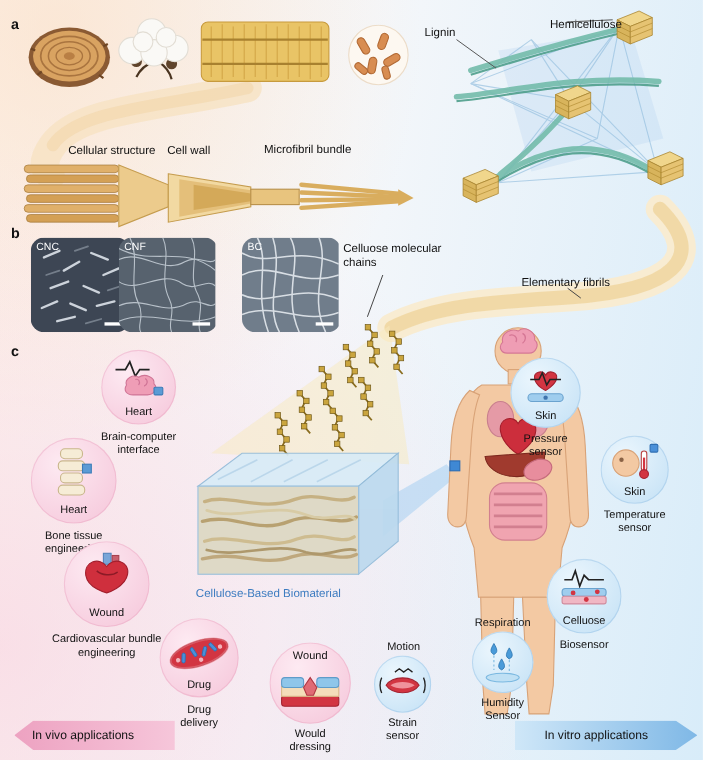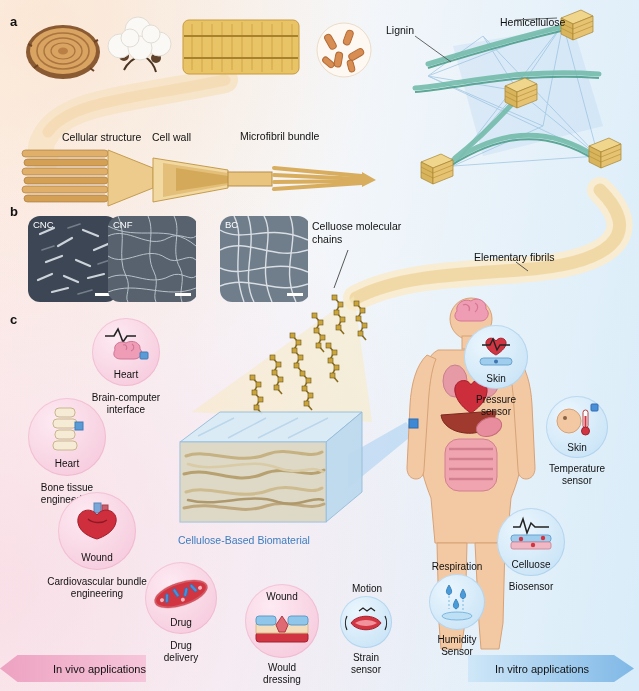--- a/index.html
+++ b/index.html
@@ -18,21 +18,21 @@
          box-shadow:inset 0 0 0 1px rgba(228,148,180,.35);}
   .bluec{background:radial-gradient(circle at 35% 30%, #ebf6fd, #c2e0f5);
          box-shadow:inset 0 0 0 1px rgba(138,185,226,.4);}
   .cname{position:absolute;left:0;width:100%;text-align:center;font-size:10px;}
   .capp{position:absolute;text-align:center;font-size:10px;line-height:1.18;}
   .cicon{position:absolute;left:50%;transform:translateX(-50%);}
   .sem{position:absolute;width:90px;height:86px;border-radius:12px;overflow:hidden;}
   .sem .tag{position:absolute;top:3px;left:5px;color:#fff;font-size:9.5px;}
   .sem .bar{position:absolute;right:7px;bottom:6px;width:16px;height:3px;background:#fff;}
   .banner{position:absolute;top:655px;height:27px;display:flex;align-items:center;font-size:11px;}
-  .banner-pink{left:0;width:146px;justify-content:flex-end;padding-left:16px;box-sizing:border-box;
+  .banner-pink{left:13px;width:146px;justify-content:flex-start;padding-left:16px;box-sizing:border-box;
     background:linear-gradient(90deg,#eda2c1,#f6c6da);
     clip-path:polygon(0 50%, 12% 0, 100% 0, 100% 100%, 12% 100%);}
   .banner-blue{left:468px;width:166px;justify-content:center;padding-right:18px;box-sizing:border-box;
     background:linear-gradient(90deg,#cfe7f8,#7fb8e6);
     clip-path:polygon(0 0, 88% 0, 100% 50%, 88% 100%, 0 100%);}
   .caption{position:absolute;font-size:10.5px;color:#3d7cc0;text-align:left;}
 </style>
 </head>
 <body>
 

